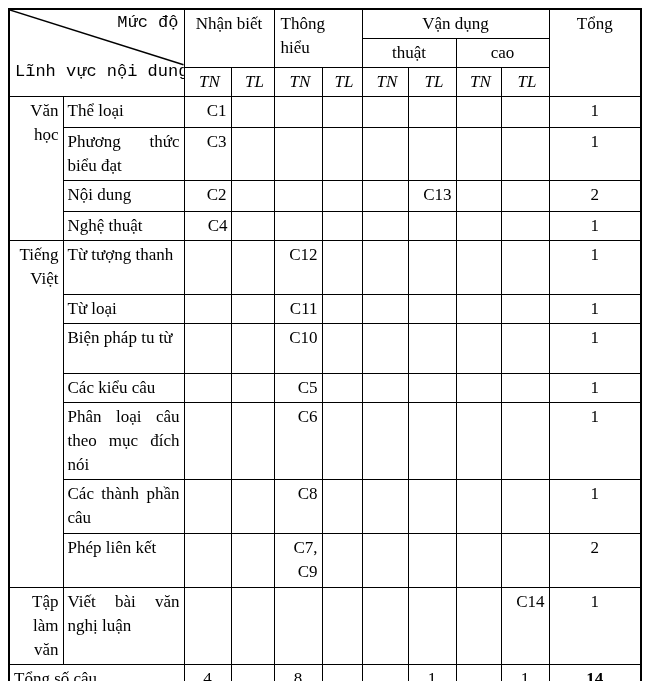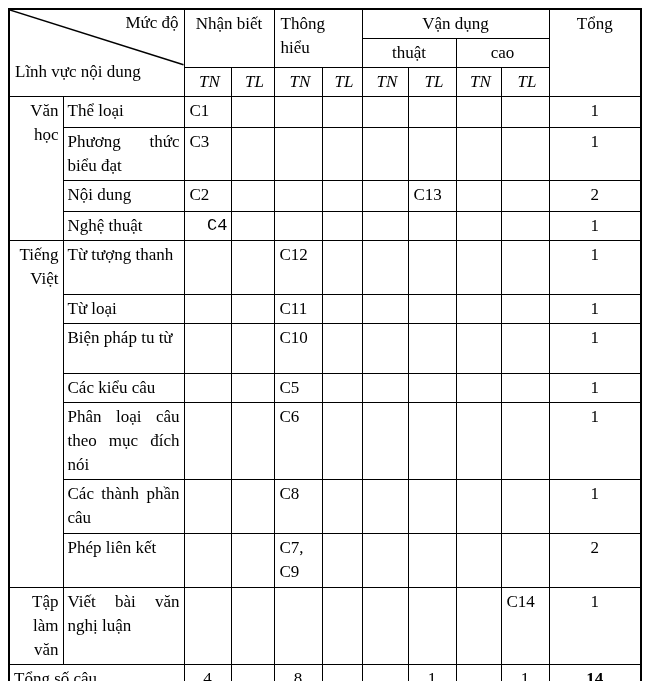--- a/index.html
+++ b/index.html
@@ -25,30 +25,30 @@
     line-height: 24px;
     overflow: hidden;
   }
   
   .c-head { text-align: center; margin-left: 48px; }
   .l-head { text-align: left; padding-left: 6px; }
   .it { font-style: italic; padding-left: 8px; }
   tr.h1 { height: 25px; }
   tr.h2 { height: 25px; }
   tr.h3 { height: 28px; }
-  td.corner { position: relative; padding: 0; }
+  td.corner { position: relative; padding: 0; font-family: Liberation Mono, monospace; }
   .corner-in { position: relative; width: 100%; height: 76px; }
   .corner-in svg { position: absolute; left: 0; top: 0; width: 100%; height: 100%; }
   .muc-do { position: absolute; top: 1px; right: 5px; }
   .linh-vuc { position: absolute; bottom: 2px; left: 5px; white-space: nowrap; }
   
   .group { text-align: right; }
   .topic { text-align: justify; }
-  .code { text-align: left; padding-left: 5px; }
-  .code-r { text-align: right; padding-right: 3px; font-family: Liberation Mono, monospace; }
+  .code { text-align: right; padding-left: 5px; }
+  .code-r { text-align: right; padding-right: 3px; }
   .num { text-align: center; }
   .bold { font-weight: bold; }
   .foot td { vertical-align: top; }
 </style>
 </head>
 <body>
 
 <div class="sheet">
 <table>
   <colgroup>

